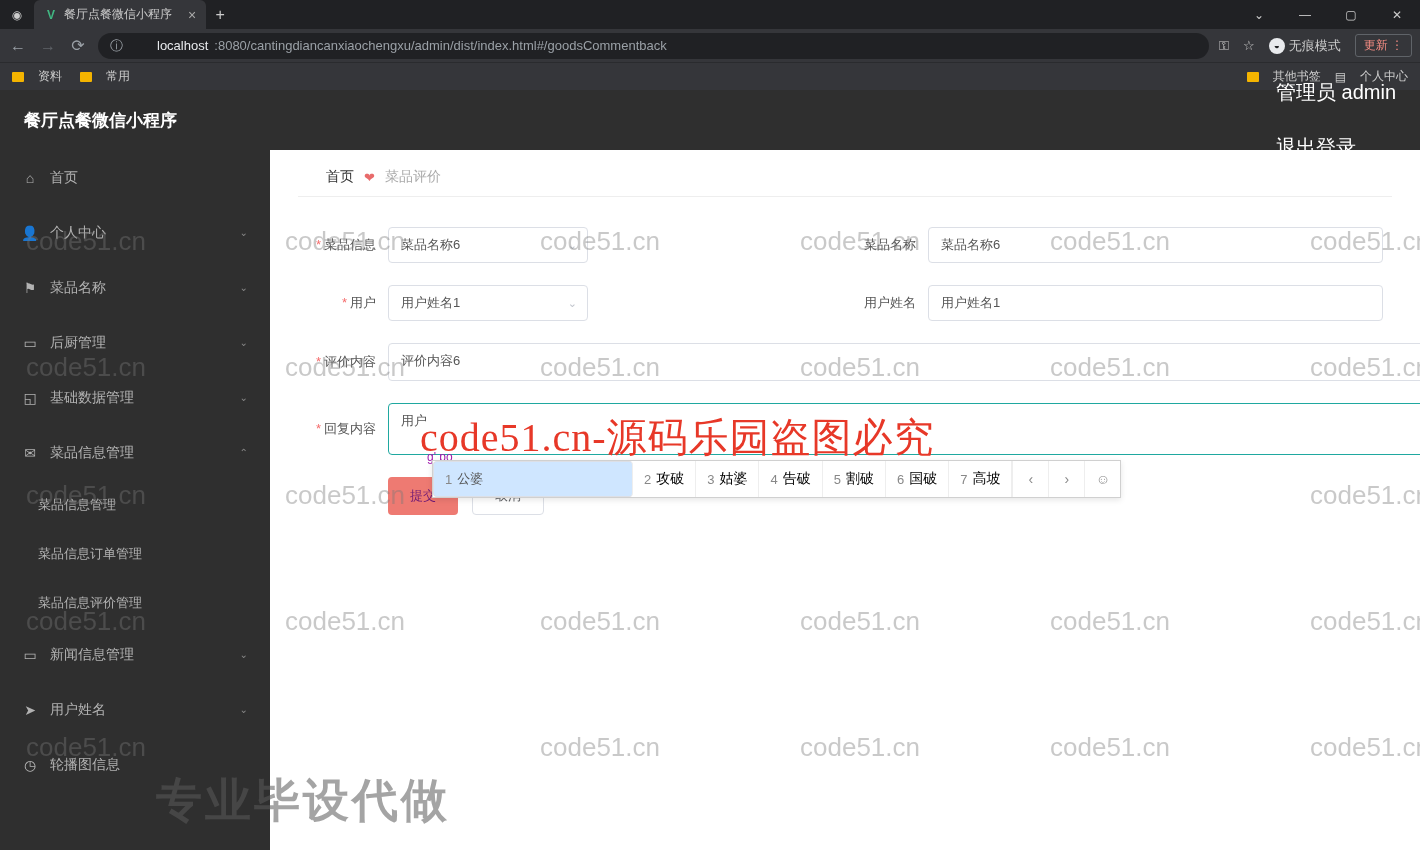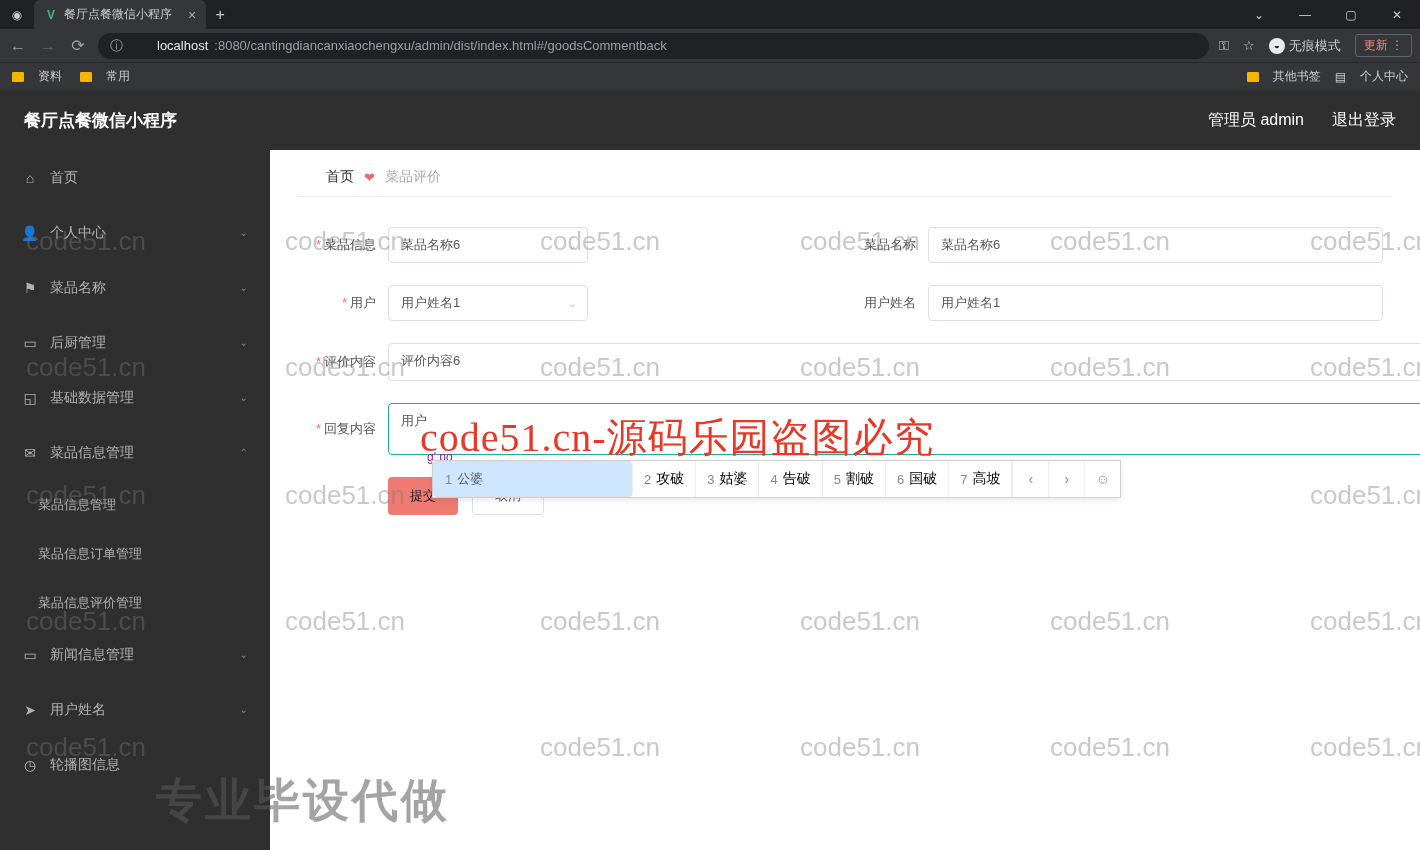--- a/index.html
+++ b/index.html
@@ -27,21 +27,21 @@
 
 .bookmark-bar { height: 28px; background: #35363a; display: flex; align-items: center; padding: 0 12px; gap: 18px; font-size: 12px; color: #ccc; border-top: 1px solid #2a2b2e; }
 .bookmark-item { display: flex; align-items: center; gap: 14px; }
 .folder-icon { width: 12px; height: 10px; background: #f4b400; border-radius: 1px; }
 .bookmark-right { margin-left: auto; display: flex; gap: 14px; }
 
 
 .app { display: flex; height: 760px; }
 .app-header { position: absolute; top: 90px; left: 0; right: 0; height: 60px; background: #2f2f2f; color: #fff; display: flex; align-items: center; padding: 0 24px; z-index: 5; }
 .app-title { font-size: 17px; font-weight: bold; }
-.app-header-right { margin-left: auto; display: flex; gap: 28px; font-size: 16px; }
+.app-header-right { margin-left: auto; display: flex; gap: 28px; font-size: 20px; flex-direction: column; }
 
 .sidebar { width: 270px; background: #2f2f2f; color: #b2b2b2; padding-top: 60px; height: 760px; overflow: hidden; }
 .menu-item { height: 55px; display: flex; align-items: center; padding: 0 22px; font-size: 14px; gap: 12px; cursor: pointer; }
 .menu-item .arrow { margin-left: auto; font-size: 10px; color: #888; }
 .menu-item.sub { padding-left: 38px; font-size: 13px; height: 49px; }
 .menu-item .micon { width: 16px; height: 16px; display: flex; align-items: center; justify-content: center; }
 
 .main { flex: 1; padding-top: 60px; background: #fff; height: 760px; overflow: hidden; position: relative; }
 .breadcrumb { padding: 18px 28px 10px; display: flex; align-items: center; gap: 10px; font-size: 14px; border-bottom: 1px solid #eee; margin: 0 28px; }
 .breadcrumb .home { color: #333; font-weight: 500; }
@@ -56,21 +56,21 @@
 .sel { width: 200px; height: 36px; border: 1px solid #dcdfe6; border-radius: 4px; padding: 0 30px 0 12px; font-size: 13px; color: #555; display: flex; align-items: center; position: relative; background: #fff; }
 .sel .chev { position: absolute; right: 10px; color: #c0c4cc; font-size: 11px; }
 .inp { height: 36px; border: 1px solid #dcdfe6; border-radius: 4px; padding: 0 12px; font-size: 13px; color: #555; background: #fff; }
 .inp.w450 { width: 455px; }
 .ta { width: 1141px; min-height: 38px; border: 1px solid #dcdfe6; border-radius: 4px; padding: 8px 12px; font-size: 13px; color: #555; resize: vertical; background: #fff; position: relative; }
 .ta-resize { position: absolute; right: 2px; bottom: 2px; color: #ccc; font-size: 10px; }
 .ta.active { border-color: #1fa8a0; }
 
 .btn-row { padding-left: 90px; display: flex; gap: 14px; }
 .btn { height: 38px; padding: 0 22px; border-radius: 4px; font-size: 13px; display: flex; align-items: center; justify-content: center; cursor: pointer; }
-.btn.primary { background: #ee7a72; color: #0f172a; }
+.btn.primary { background: #ee7a72; color: #701a75; }
 .btn.default { background: #fff; border: 1px solid #dcdfe6; color: #606266; }
 
 
 .ime { position: absolute; display: flex; align-items: center; background: #fff; border: 1px solid #d0d0d0; height: 38px; font-size: 14px; box-shadow: 0 2px 6px rgba(0,0,0,.1); }
 .ime-cand { padding: 0 11px; height: 100%; display: flex; align-items: center; gap: 5px; border-right: 1px solid #eee; }
 .ime-cand.sel { background: #cfe6ff; }
 .ime-cand .num { color: #888; font-size: 13px; }
 .ime-ctrl { width: 36px; height: 100%; display: flex; align-items: center; justify-content: center; color: #888; border-left: 1px solid #eee; }
 .ime-input-hint { position: absolute; font-size: 12px; color: #a21caf; }
 

